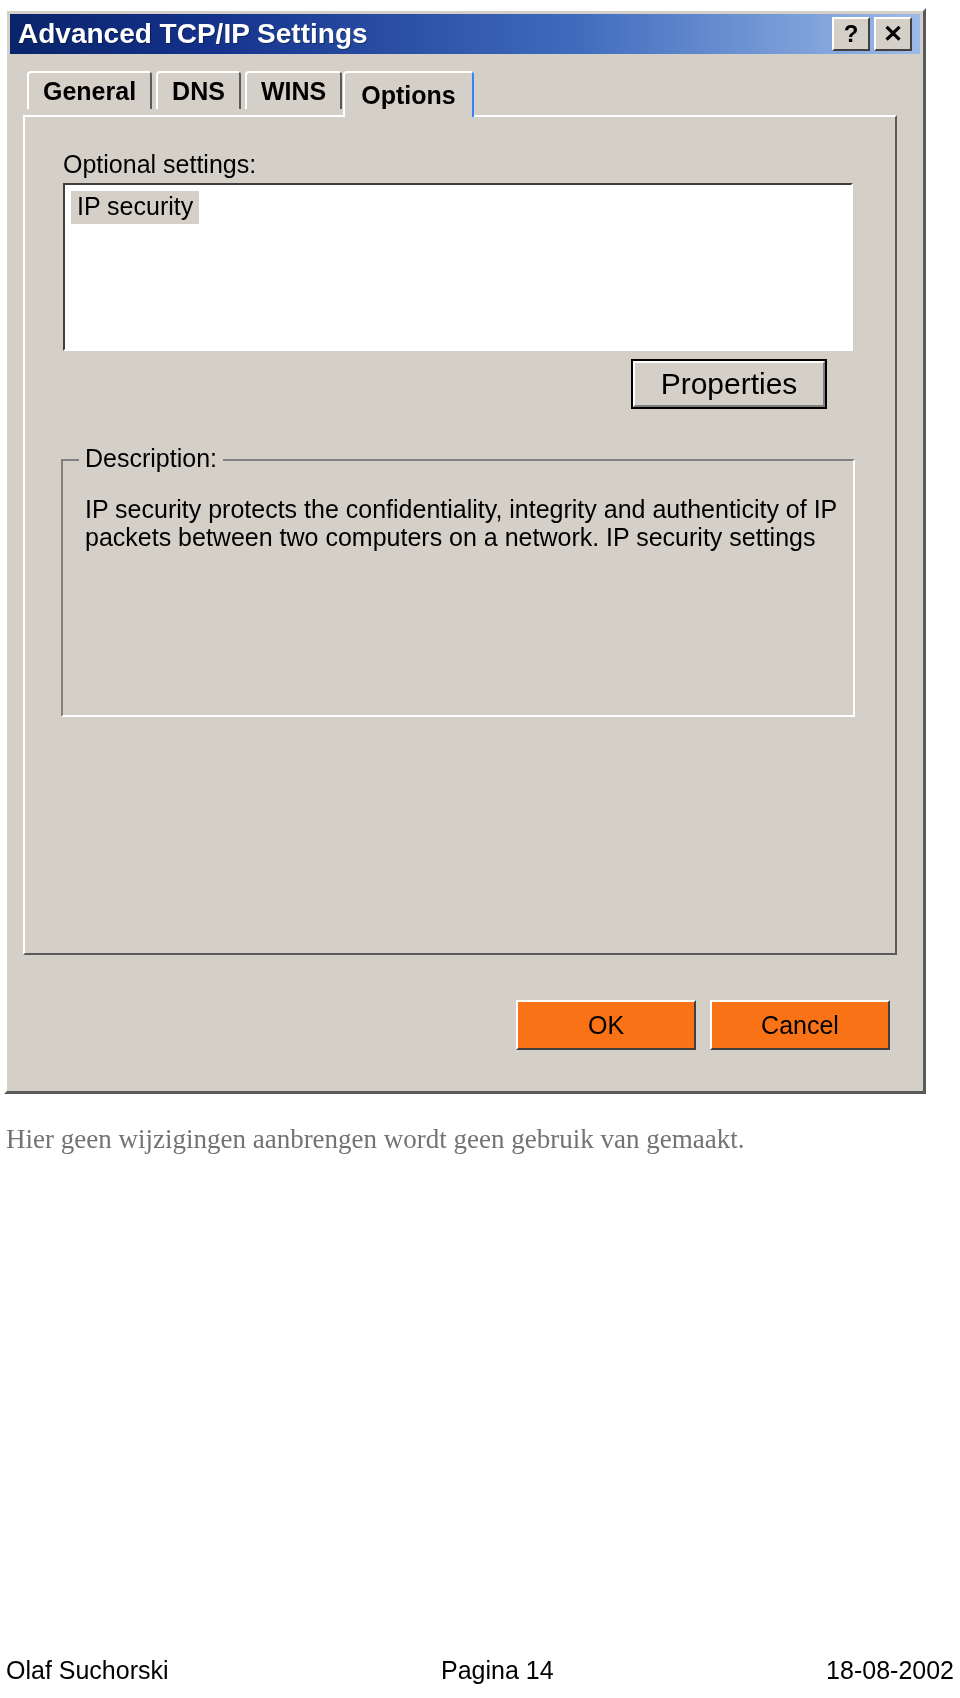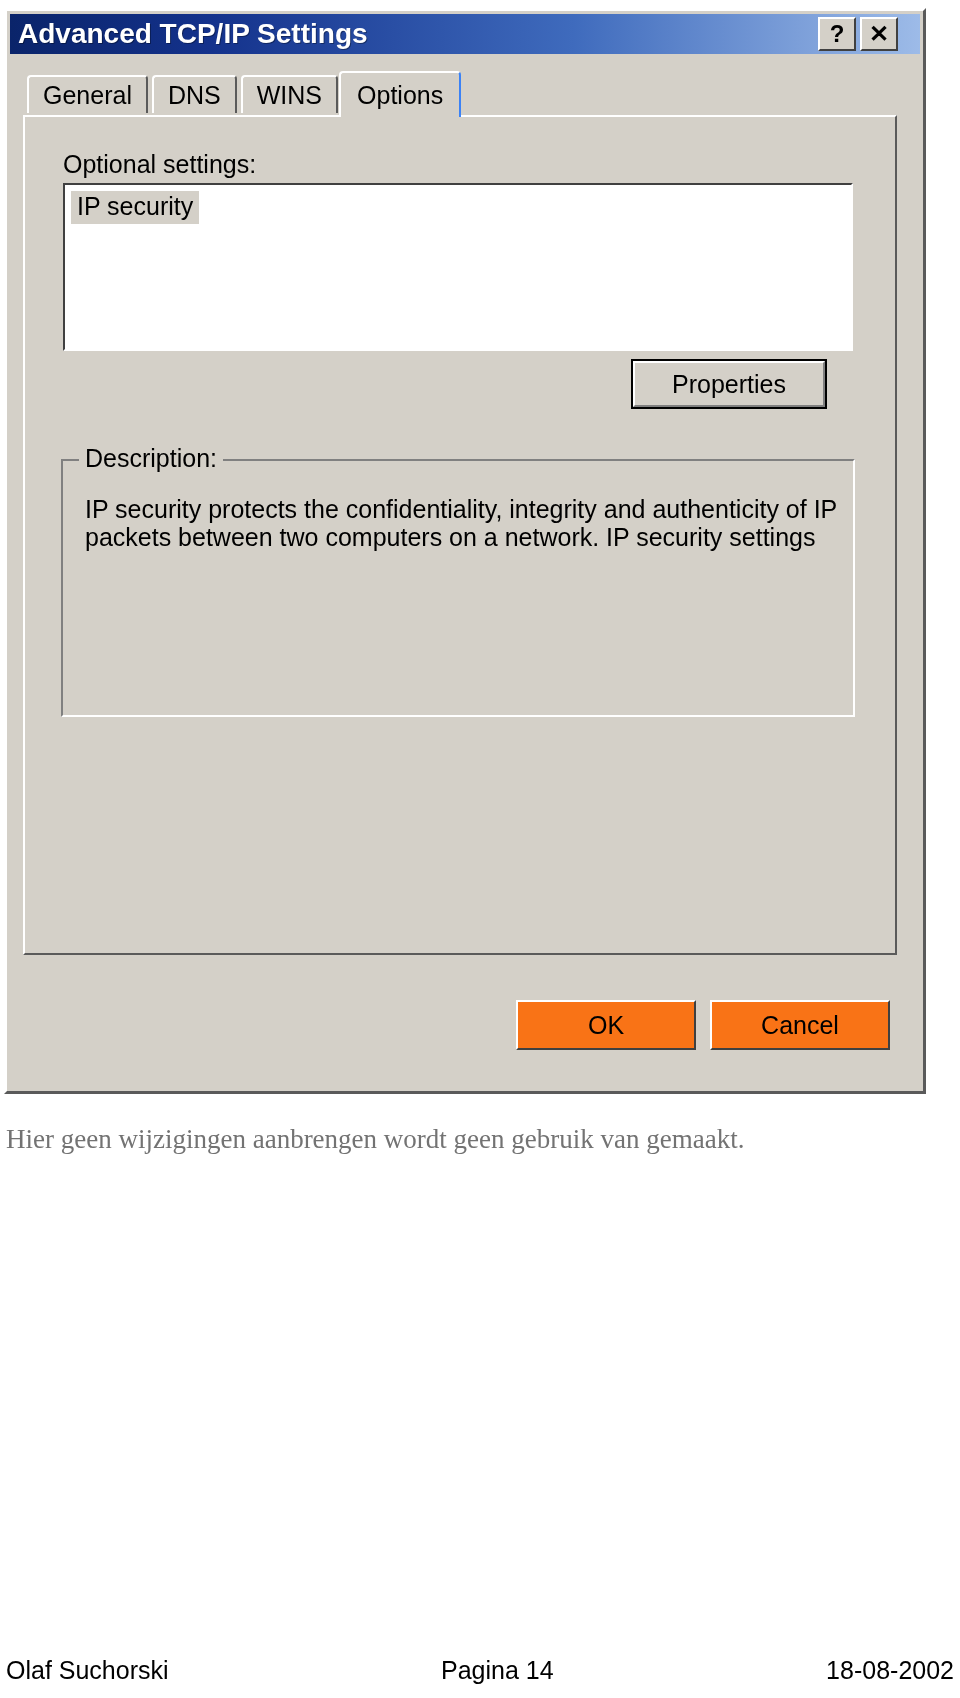--- a/index.html
+++ b/index.html
@@ -34,21 +34,21 @@
   
   #titlebar {
     position: absolute;
     left: 3px;
     top: 3px;
     right: 3px;
     height: 40px;
     background: linear-gradient(to right, #0a246a 0%, #14328c 22%, #3f6bbd 62%, #9dbbe8 100%);
     display: flex;
     align-items: center;
-    padding: 0 22px 0 8px;
+    padding: 0 8px 0 8px;
     box-sizing: border-box;
   }
   #title-text {
     color: #ffffff;
     font-size: 28px;
     font-weight: bold;
     letter-spacing: 0px;
     white-space: nowrap;
     font-family: "Liberation Sans", sans-serif;
     text-shadow: 1px 1px 0 rgba(0,0,0,0.35);
@@ -75,22 +75,23 @@
     cursor: default;
   }
 
   
   #tabstrip {
     position: absolute;
     left: 20px;
     top: 60px;
     height: 46px;
     display: flex;
-    align-items: center;
+    align-items: flex-start;
     z-index: 3;
+    font-weight: bold;
   }
   .tab {
     height: 38px;
     padding: 0 14px 0 14px;
     background: #d4d0c8;
     border-top: 2px solid #ffffff;
     border-left: 2px solid #ffffff;
     border-right: 2px solid #5a5a5a;
     border-bottom: none;
     box-sizing: border-box;
@@ -179,21 +180,21 @@
   #properties-btn .inner {
     position: absolute;
     left: 0; top: 0; right: 0; bottom: 0;
     border-top: 2px solid #ffffff;
     border-left: 2px solid #ffffff;
     border-right: 2px solid #808080;
     border-bottom: 2px solid #808080;
     display: flex;
     align-items: center;
     justify-content: center;
-    font-size: 25px;
+    font-size: 30px;
     color: #000000;
     box-sizing: border-box;
     text-align: right;
   }
 
   
   #desc-group {
     position: absolute;
     left: 36px;
     top: 342px;

